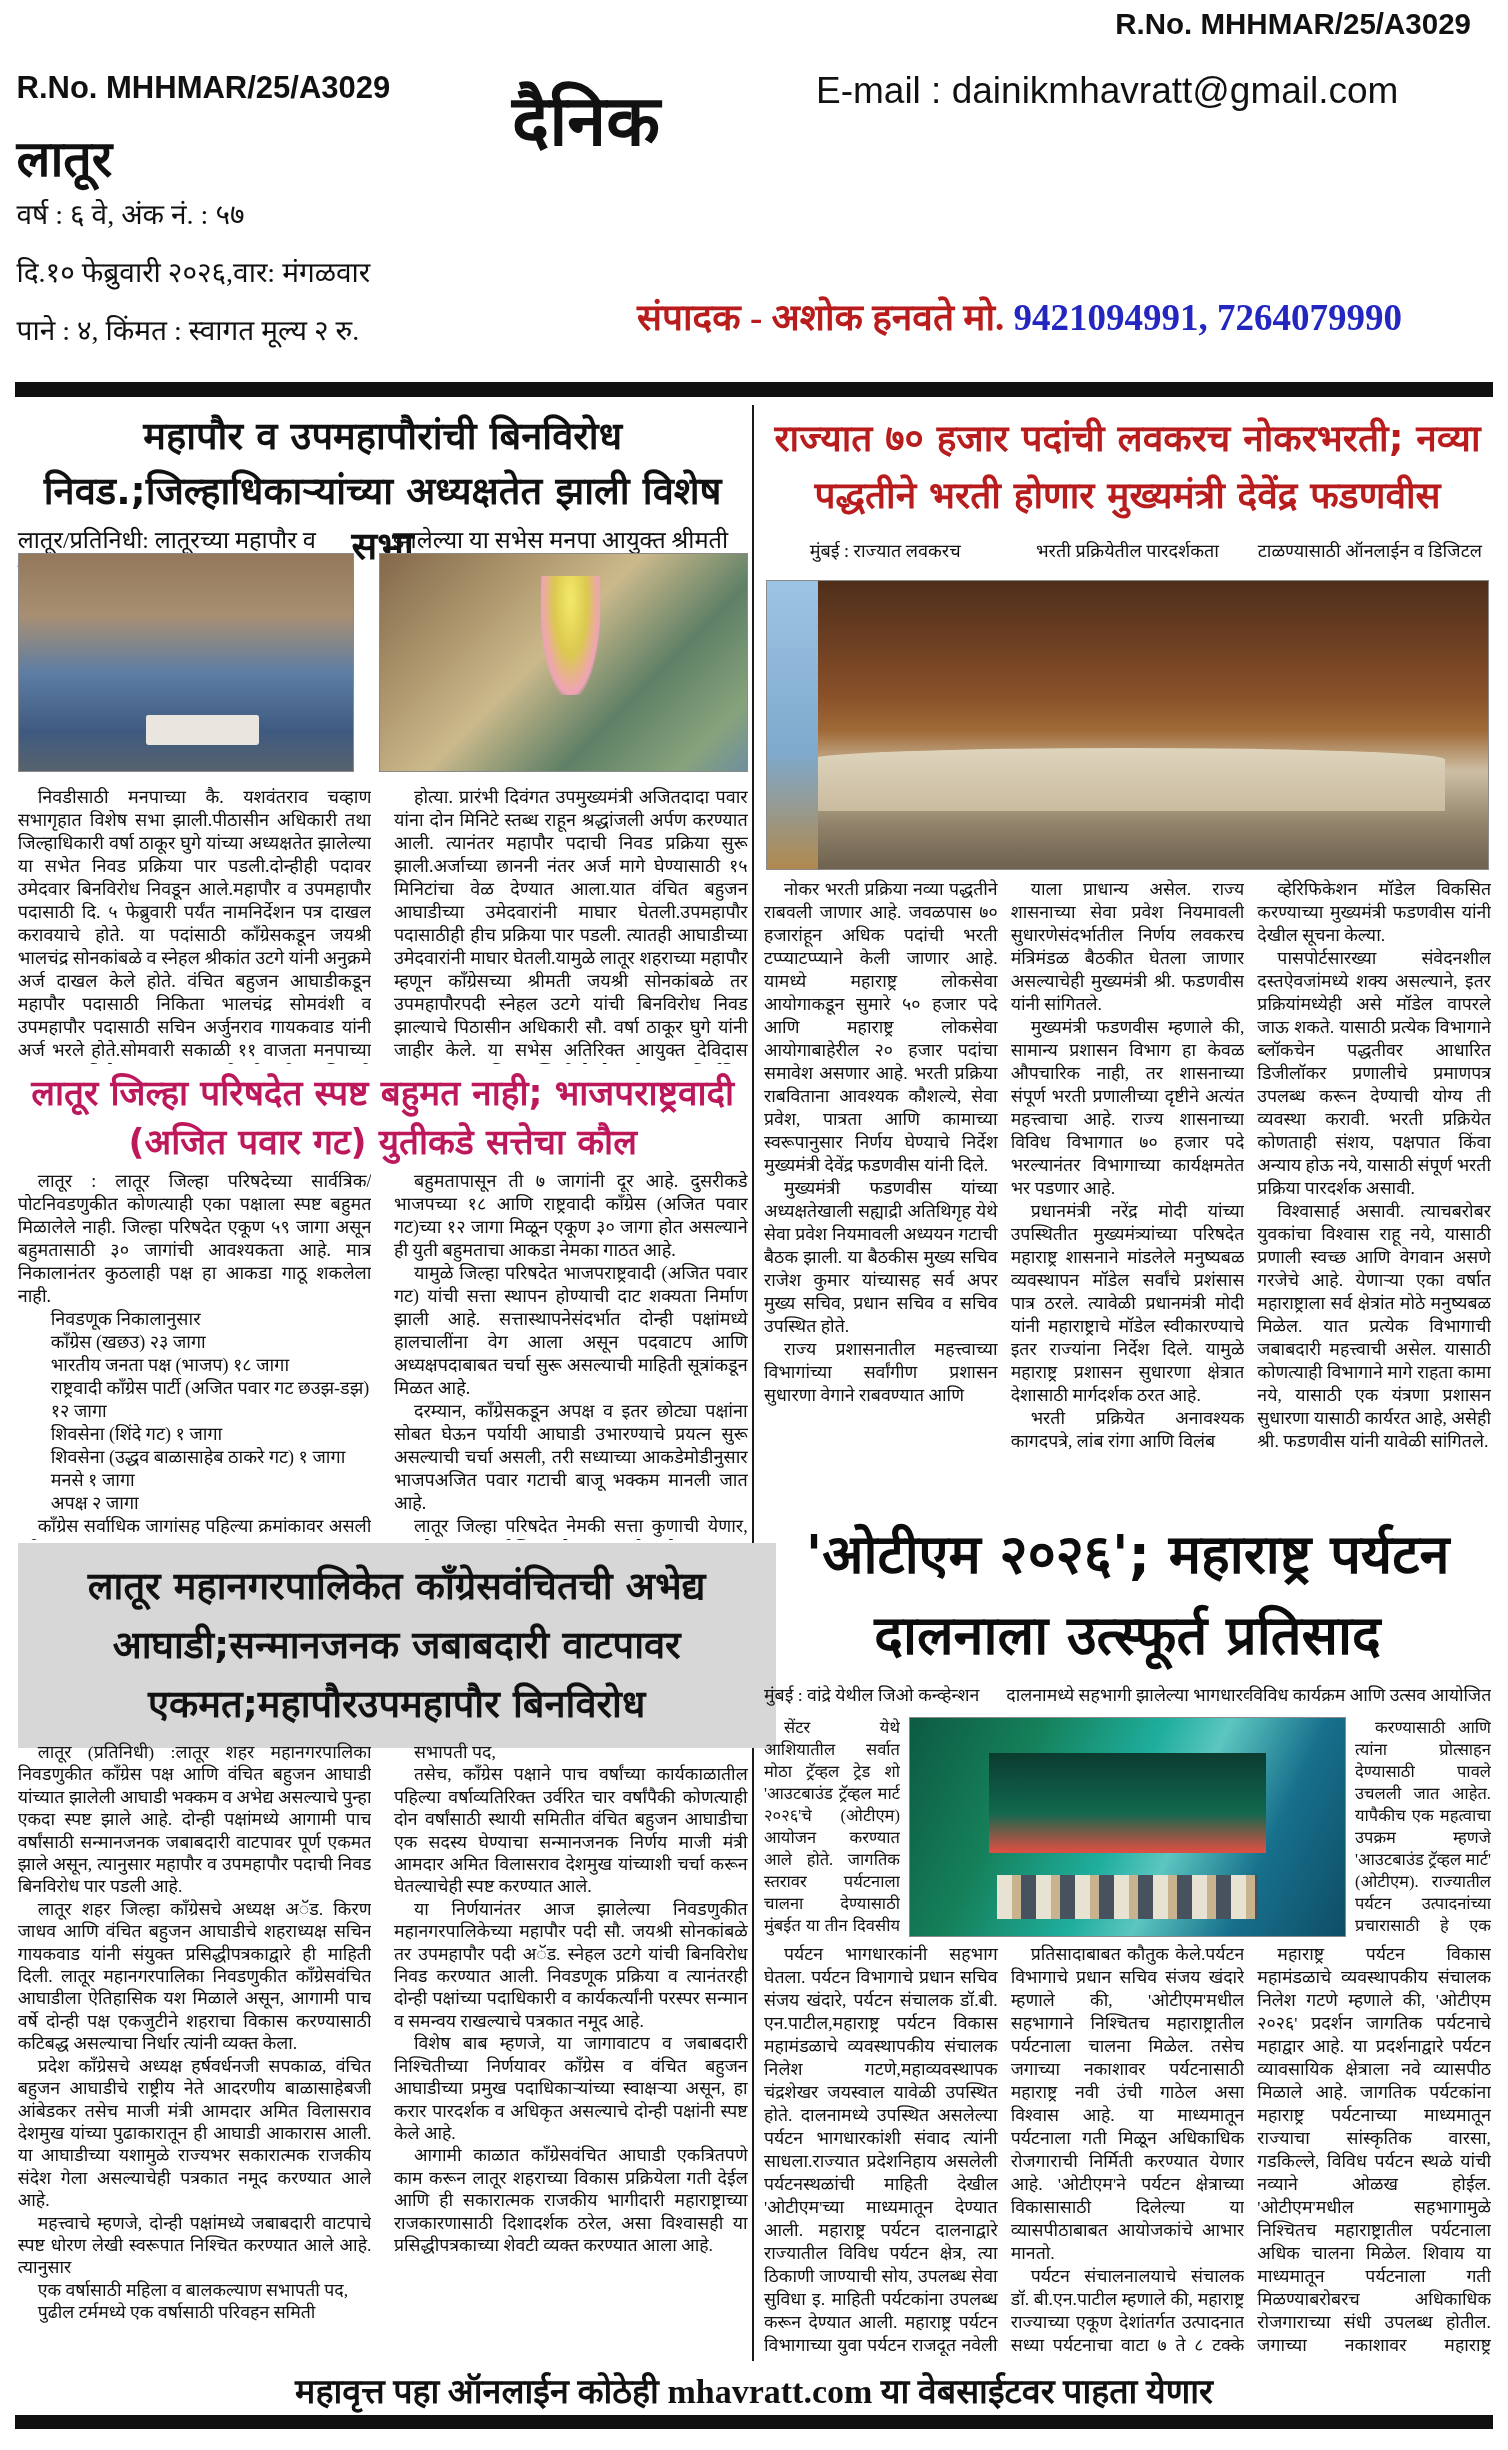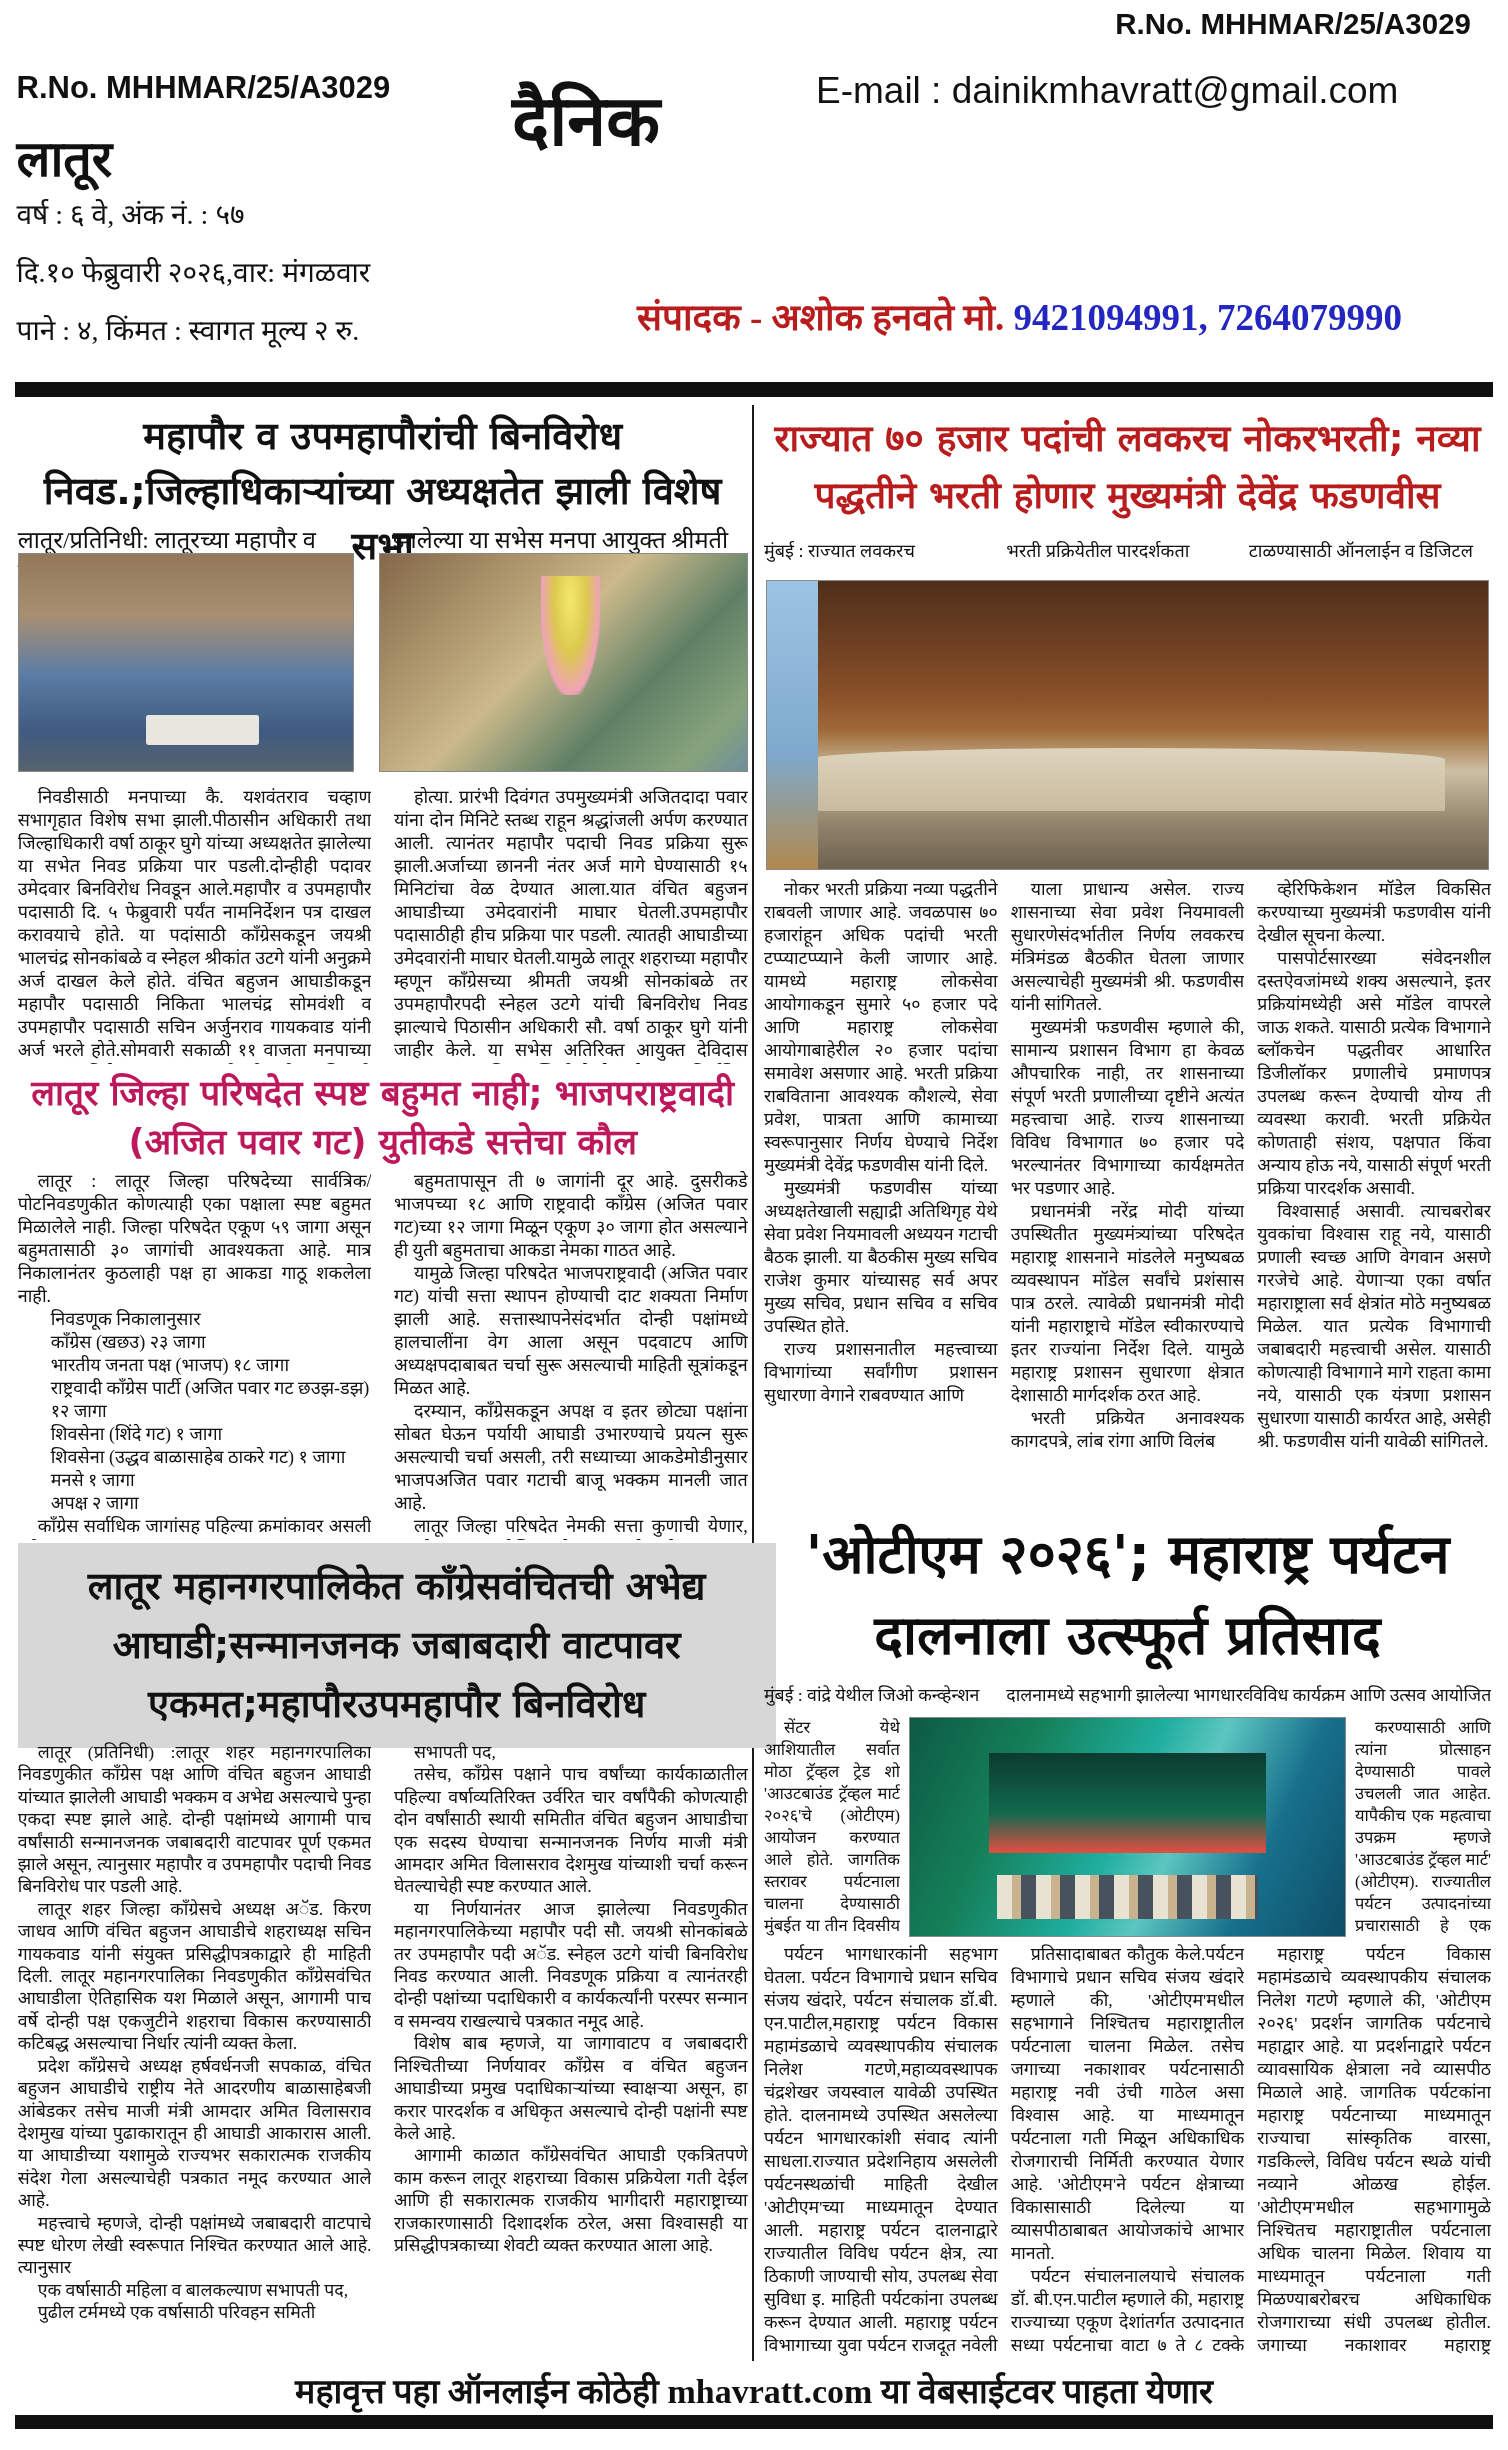--- a/index.html
+++ b/index.html
@@ -39,27 +39,27 @@
   .photo-a1{width:334px;height:217px;background:linear-gradient(180deg,#93785c 0%,#a98f72 28%,#5d7da4 55%,#3f5a80 82%,#57636e 100%);}
   .photo-a1::before{content:"";position:absolute;left:38%;bottom:12%;width:34%;height:14%;background:#e8e6df;border-radius:2.4px;}
   .photo-a2{flex:1;height:217px;background:linear-gradient(135deg,#83684a 0%,#b49d73 30%,#cbb98b 45%,#5f8066 68%,#87a37c 88%,#6f8f9d 100%);}
   .photo-a2::before{content:"";position:absolute;left:44%;top:10%;width:16%;height:55%;background:radial-gradient(ellipse at 50% 20%,#f4e96a 0%,#dbc94f 40%,#f0a2b8 70%,transparent 75%);}
   .a-text{left:0;top:382px;width:730px;gap:22.4px;}
   .a-text .col{width:354px;height:278px;}
   .b-headline{left:0;top:665px;width:730px;font-size:35px;line-height:1.4;color:#be185d;}
   .b-text{left:0;top:766px;width:730px;gap:22.4px;}
   .b-text .col{width:354px;height:370px;}
   .c-headline{left:0;top:1139px;width:706px;background:#d7d7d7;padding:14px 26px;font-size:38px;line-height:1.55;}
-  .c-text{left:0;top:1337px;width:730px;gap:22.4px;}
+  .c-text{left:0;top:1337px;width:730px;gap:22.4px;justify-content:space-between;}
   .c-text .col{width:354px;height:618px;font-size:17.7px;line-height:22.4px;}
   
   .right-half{left:764px;top:404px;width:727px;height:1957px;}
   .d-headline{left:0;top:5.9px;width:727px;font-size:37px;line-height:1.55;color:#b91c1c;}
   .d-subheads{left:0;top:134px;width:727px;display:flex;font-size:18px;}
-  .d-subheads span{flex:1;white-space:nowrap;overflow:hidden;}
+  .d-subheads span{flex:1;text-align:center;white-space:nowrap;overflow:hidden;}
   .photo-d{left:2.4px;top:176px;width:721px;height:288px;background:linear-gradient(180deg,#4f2f1a 0%,#6e4023 22%,#8a5129 40%,#a06a38 52%,#cdbfa4 66%,#b3a58b 74%,#8d7f67 86%,#6e6250 100%);}
   .photo-d::before{content:"";position:absolute;left:6%;top:58%;width:88%;height:22%;background:linear-gradient(180deg,#ded4bd,#c9bb9e);border-radius:50% 50% 0 0/18% 18% 0 0;}
   .photo-d::after{content:"";position:absolute;left:0;top:0;width:7%;height:100%;background:linear-gradient(180deg,#9cc4e4 0%,#7fa9cc 60%,#b0894e 100%);}
   .d-text{left:0;top:474px;width:727px;gap:13px;}
   .d-text .col{width:234px;height:626px;font-size:17.7px;line-height:23px;}
   .e-headline{left:0;top:1110px;width:727px;font-size:54px;line-height:1.5;color:#0c0c0c;}
   .e-intro{left:0;top:1278px;width:727px;display:flex;font-size:17.7px;}
   .e-intro span{flex:1;white-space:nowrap;overflow:hidden;}
   .e-mid{left:0;top:1313px;width:727px;height:219px;display:flex;gap:9.4px;}
   .e-mid .narrow{width:136px;font-size:16.5px;line-height:22px;text-align:justify;overflow:hidden;}

